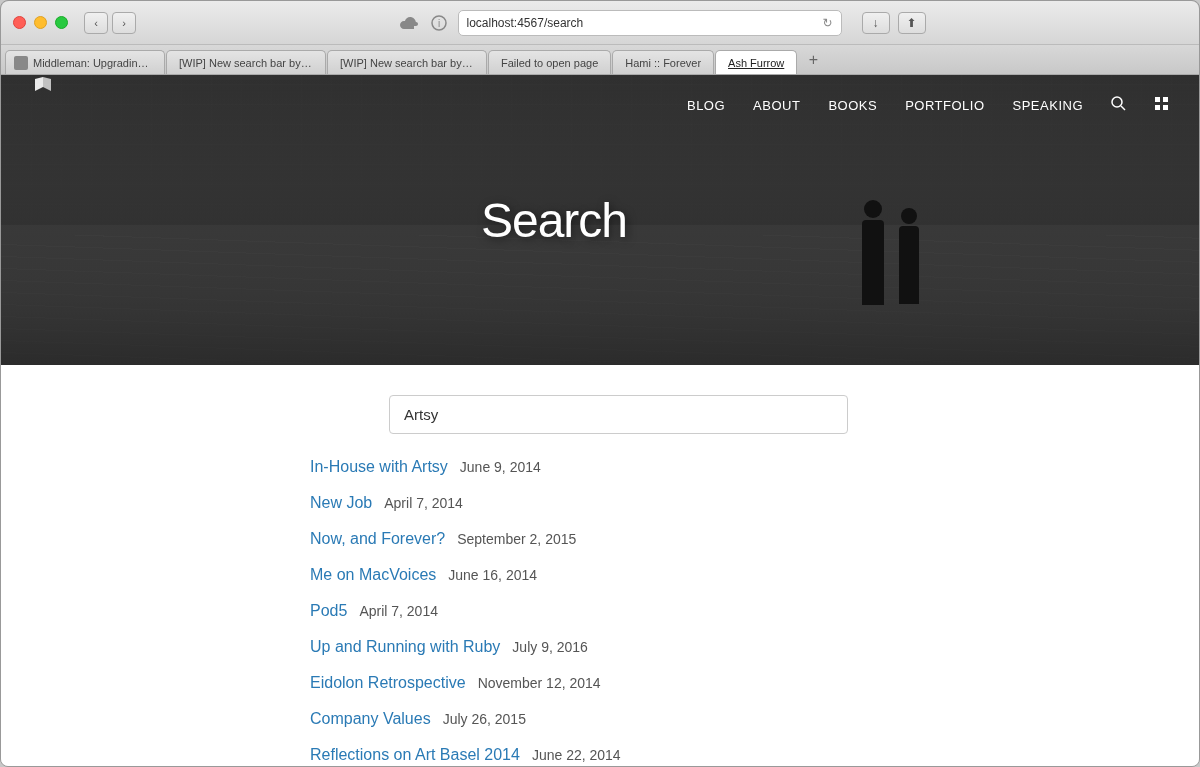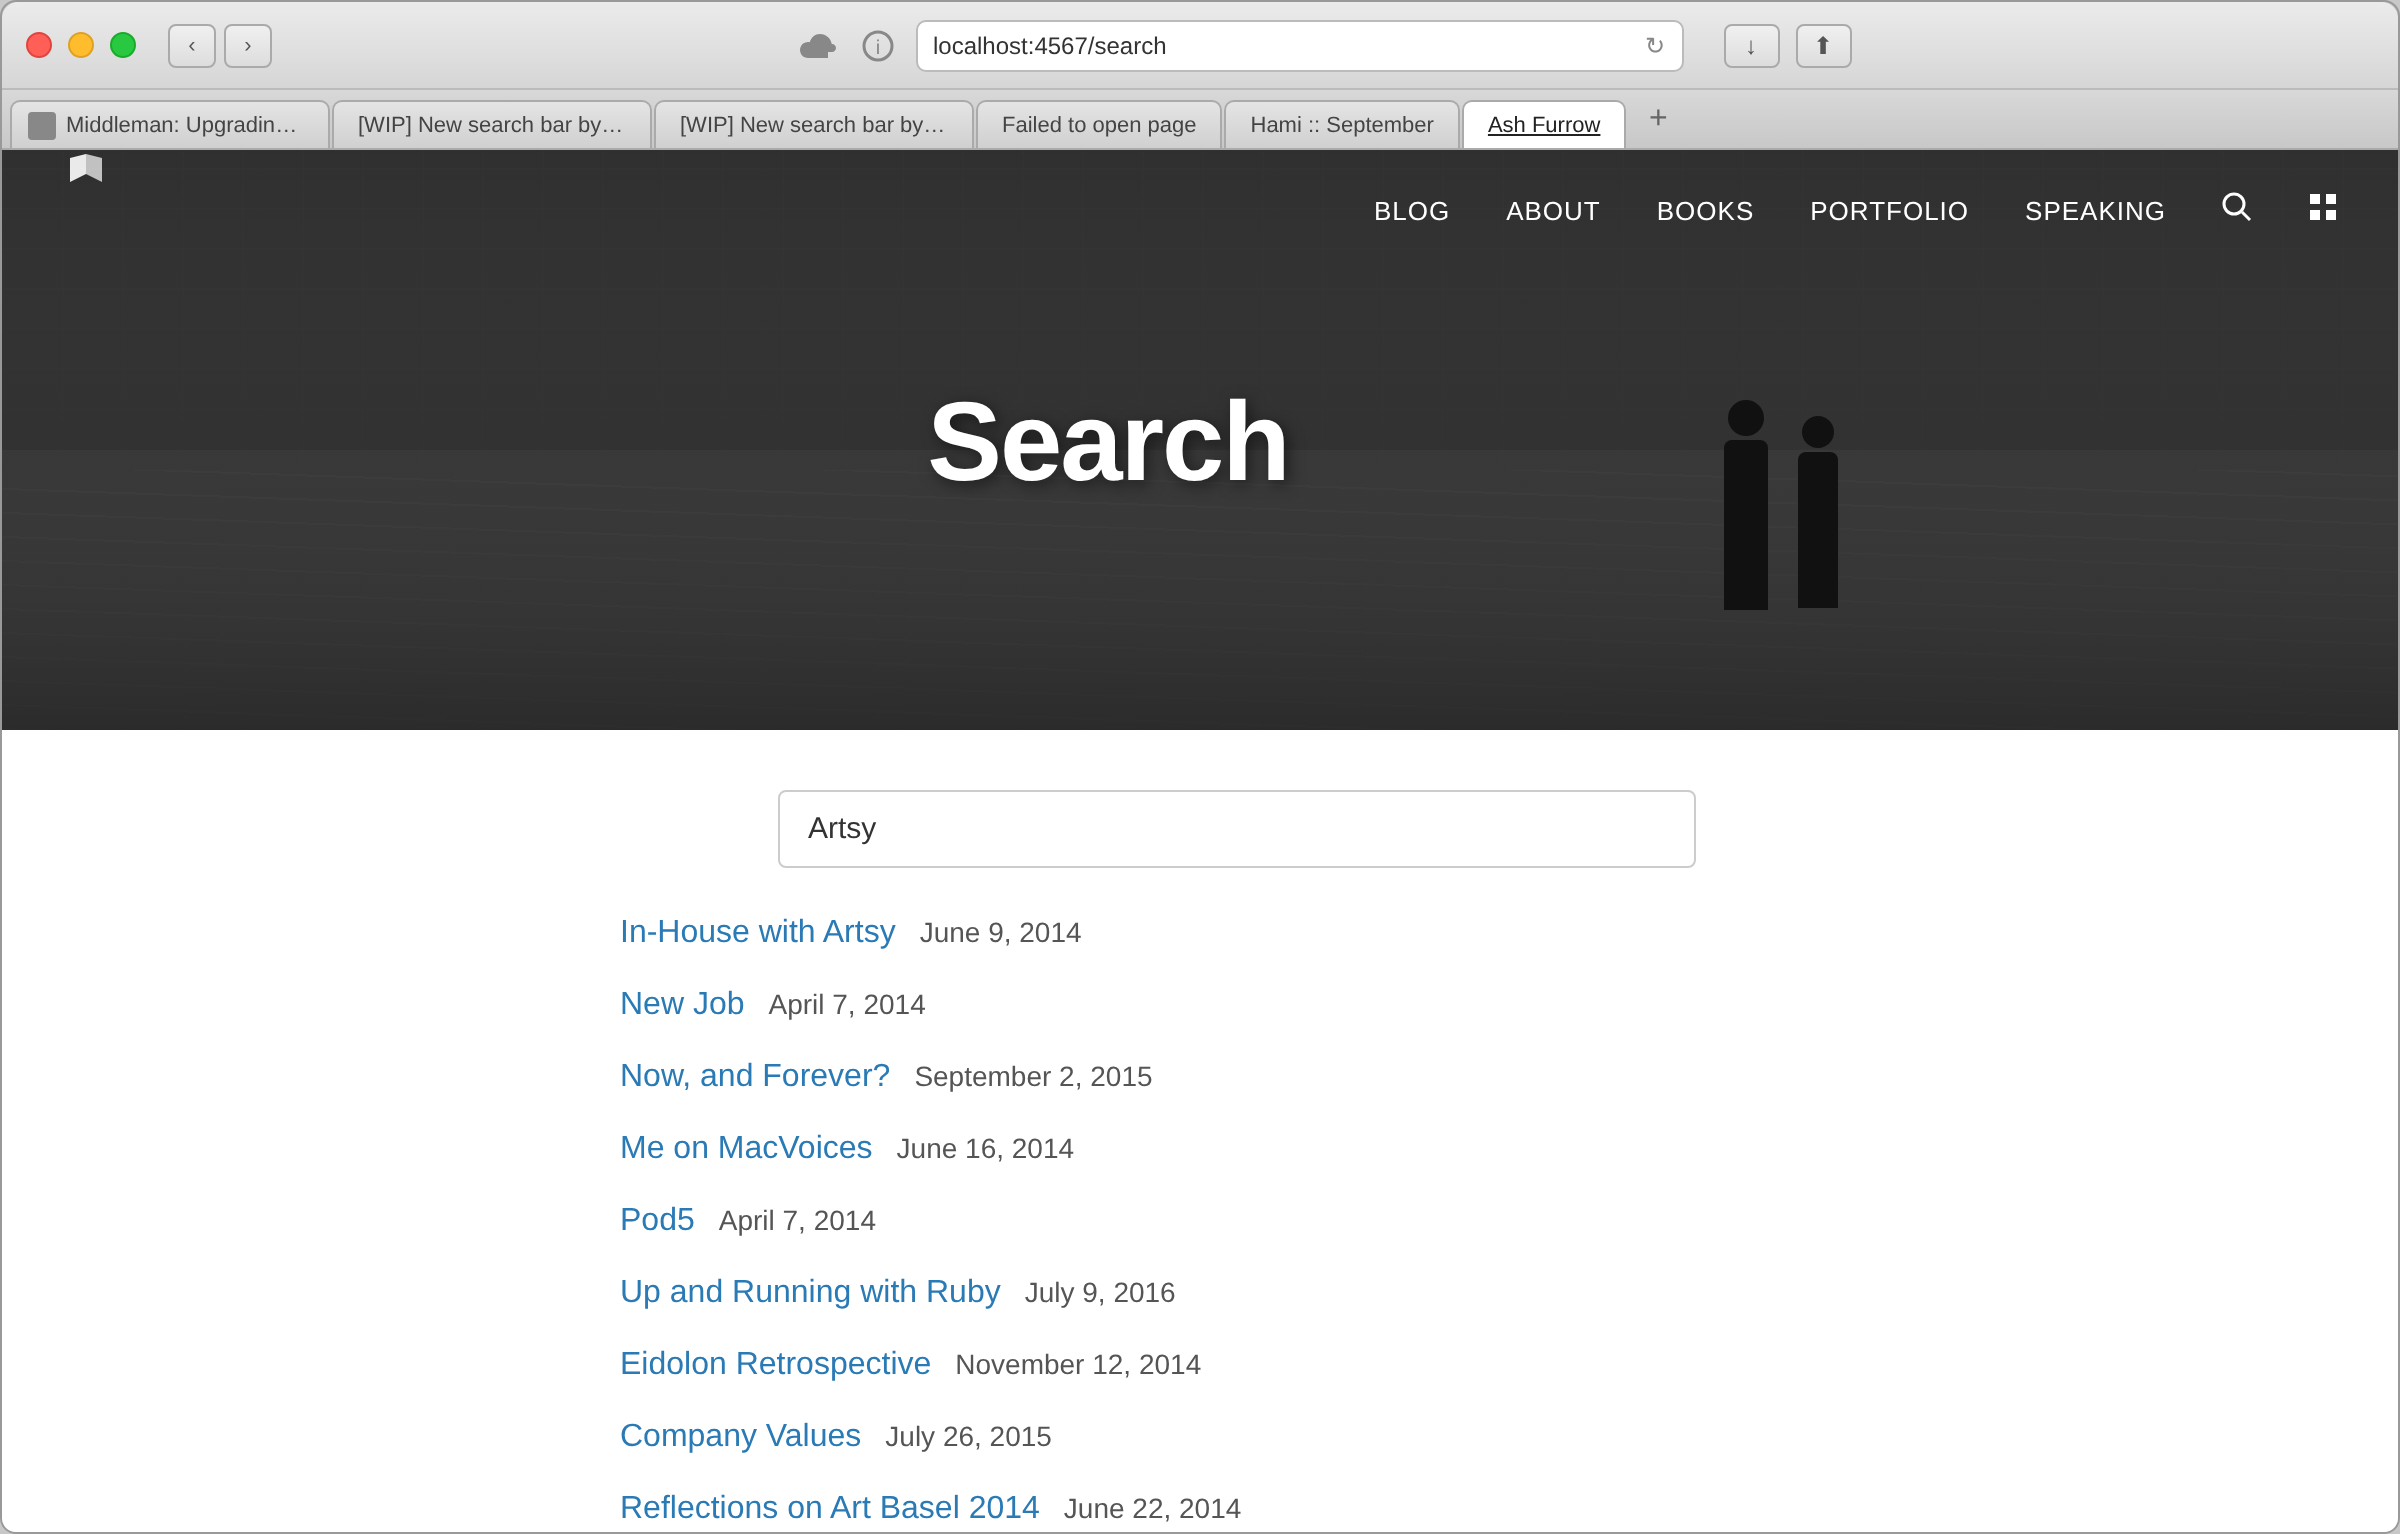--- a/index.html
+++ b/index.html
@@ -207,22 +207,22 @@
     }
     .hero-sky {
       position: absolute;
       top: 0; left: 0; right: 0;
       height: 150px;
       background: linear-gradient(to bottom, #2a2a2a 0%, #4a4a4a 100%);
     }
     .hero-title {
       position: relative;
       z-index: 5;
-      font-size: 56px;
-      font-weight: 700;
+      font-size: 48px;
+      font-weight: 400;
       color: white;
       letter-spacing: -1px;
       margin-right: 92px;
       text-shadow: 2px 2px 8px rgba(0,0,0,0.5);
     }
     
     .hero-figures {
       position: absolute;
       right: 280px;
       bottom: 60px;
@@ -333,21 +333,21 @@
     <div class="tab">
       <span style="overflow:hidden;text-overflow:ellipsis;">[WIP] New search bar by ashfurro...</span>
     </div>
     <div class="tab">
       <span style="overflow:hidden;text-overflow:ellipsis;">[WIP] New search bar by ashfurro...</span>
     </div>
     <div class="tab">
       <span>Failed to open page</span>
     </div>
     <div class="tab">
-      <span>Hami :: September</span>
+      <span>Hami :: Forever</span>
     </div>
     <div class="tab active">
       <span>Ash Furrow</span>
     </div>
     <div class="tab-add-btn">+</div>
   </div>
 
   <div class="website">
 
     <div class="hero">

